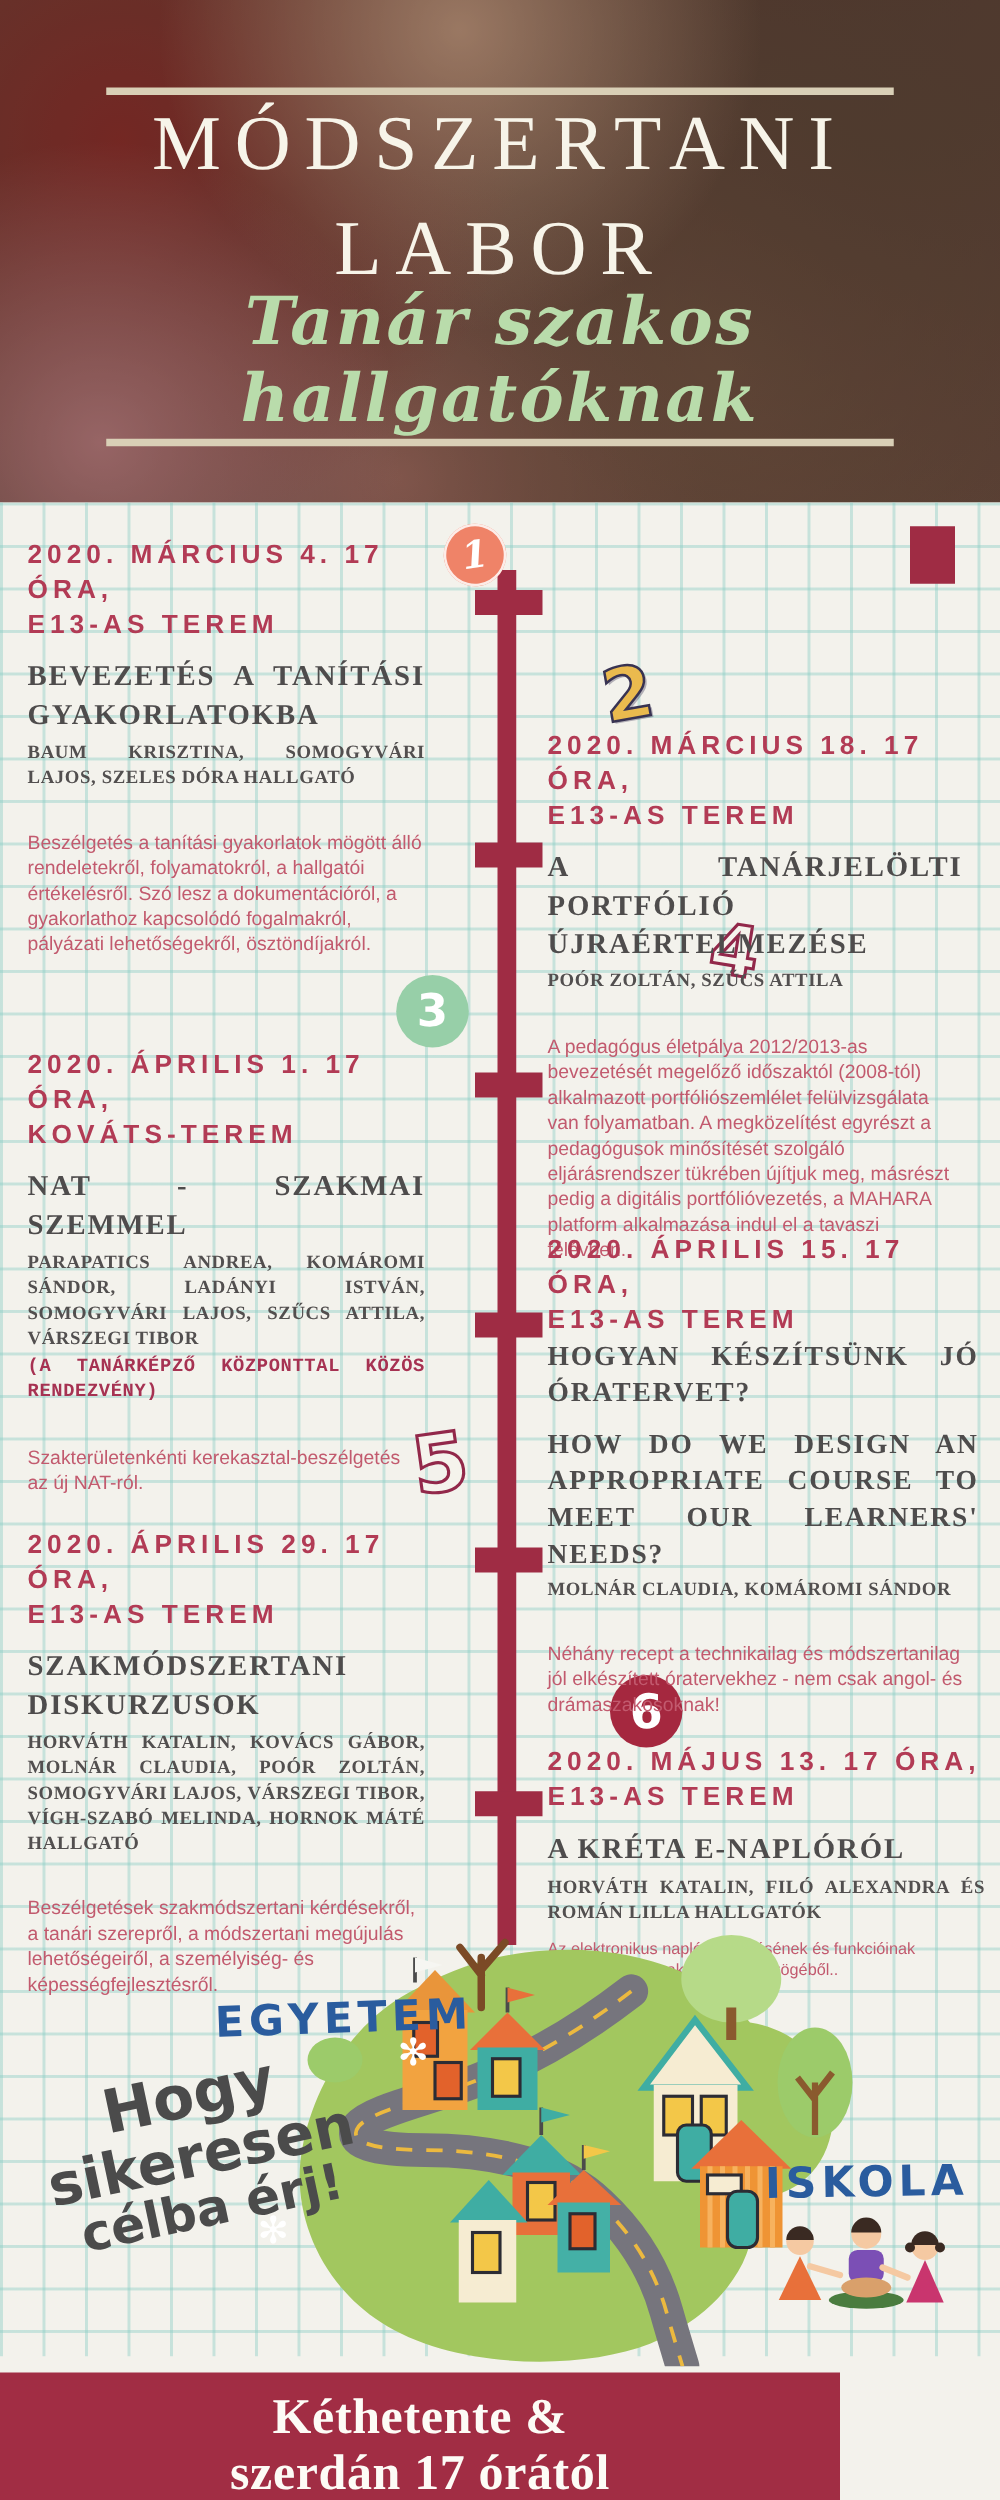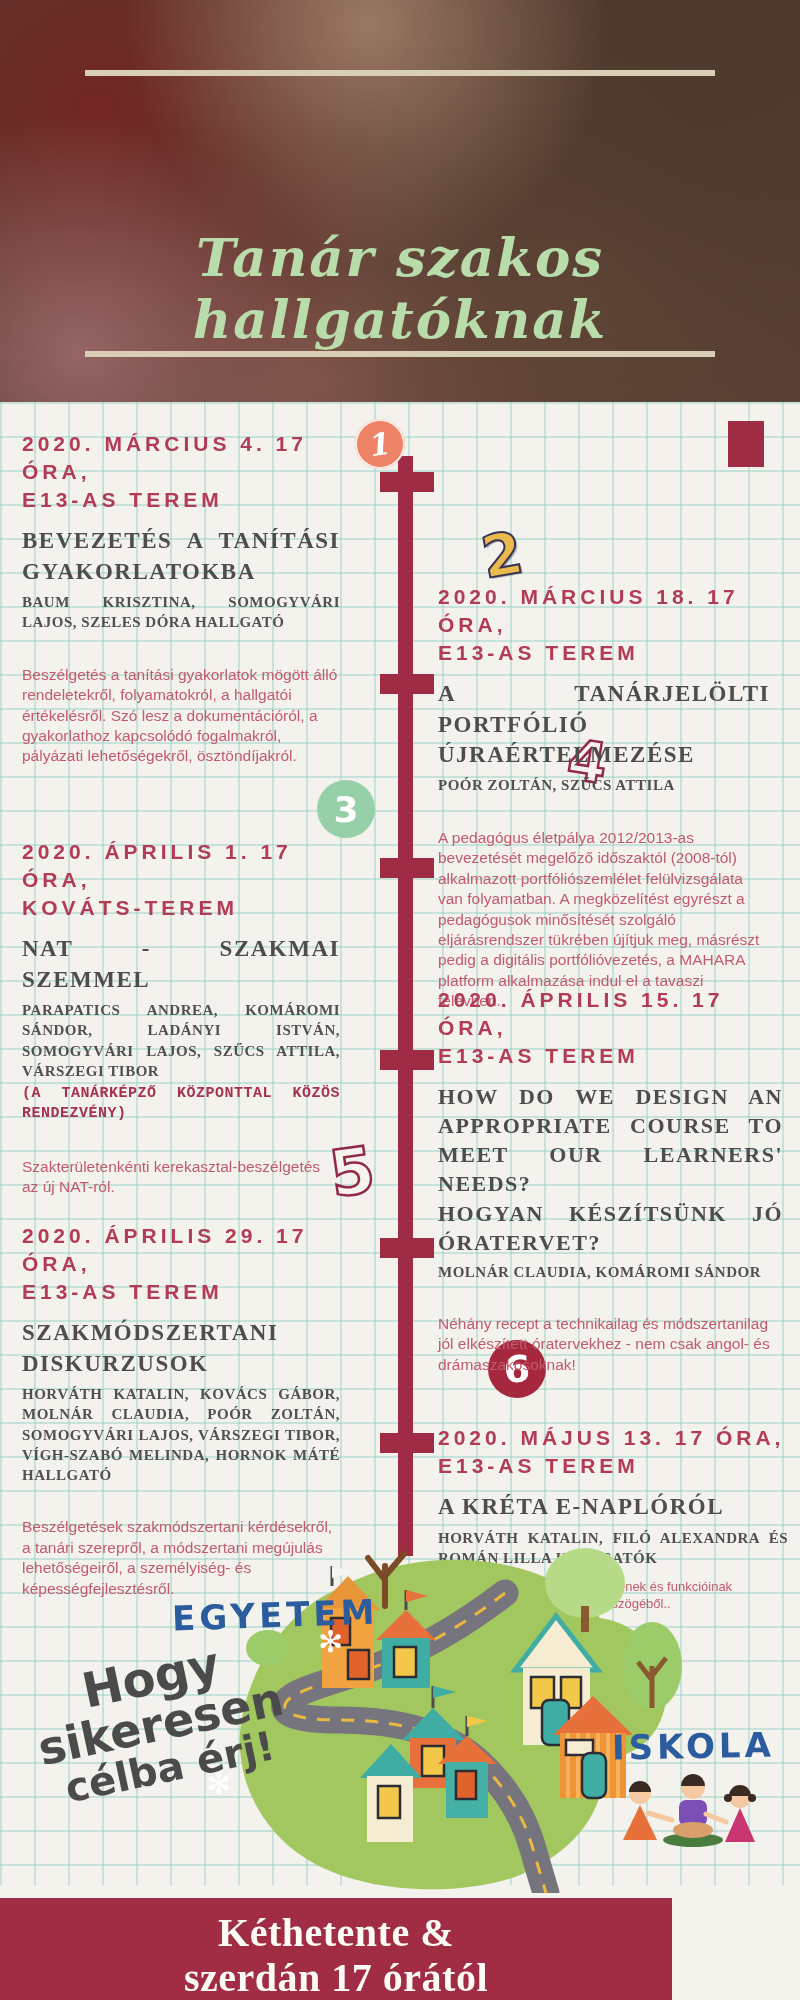--- a/index.html
+++ b/index.html
@@ -62,21 +62,21 @@
   .ev-note{margin-top:3px;font-family:Liberation Mono, monospace;font-weight:700;font-size:15px;
     line-height:1.35;letter-spacing:.5px;color:#a63252;text-align:justify;}
   .ev-desc{margin-top:32px;font-size:15.5px;line-height:1.32;color:#c25a6e;}
   .ev-desc.small{font-size:13px;margin-top:10px;}
   .ev-title:empty,.ev-note:empty,.ev-title2:empty{display:none;}
   .e1{left:22px;top:430px;width:318px;}
   .e2{left:438px;top:583px;width:332px;}
   .e3{left:22px;top:838px;width:318px;}
   .e4{left:438px;top:986px;width:345px;}
   .e5{left:22px;top:1222px;width:318px;}
-  .e6{left:438px;top:1396px;width:350px;margin-top:28px;}
+  .e6{left:438px;top:1396px;width:350px;}
   .e4 .ev-title{font-size:22px;}
 
   
   .map-svg{position:absolute;left:170px;top:1548px;}
   .blue-label{position:absolute;color:#2a5c9e;font-weight:700;font-size:34px;letter-spacing:4px;
     font-family:"DejaVu Sans",sans-serif;}
   .lbl-egyetem{left:172px;top:1595px;transform:rotate(-2deg);}
   .lbl-iskola{left:612px;top:1726px;transform:rotate(-1deg);}
   .tagline{position:absolute;left:10px;top:1652px;width:300px;text-align:center;color:#4b4b4b;
     font-family:"DejaVu Sans",sans-serif;font-weight:700;line-height:1.02;transform:rotate(-12deg);}
@@ -91,20 +91,22 @@
     font-size:40px;line-height:1.12;letter-spacing:.5px;}
 </style>
 </head>
 <body>
 
 <div id="poster">
 
   <div class="header">
     <div class="shade"></div>
     <div class="rule rule-top"></div>
+    <div class="h-title l1">MÓDSZERTANI</div>
+    <div class="h-title l2">LABOR</div>
     <div class="h-sub">Tanár szakos hallgatóknak</div>
     <div class="rule rule-bottom"></div>
   </div>
 
   <div class="paper"></div>
 
   <div class="tl-line"></div>
   <div class="tl-marker" style="top:472px"></div>
   <div class="tl-marker" style="top:674px"></div>
   <div class="tl-marker" style="top:858px"></div>
@@ -141,22 +143,22 @@
     <div class="ev-date">KOVÁTS-TEREM</div>
     <div class="ev-title">NAT - SZAKMAI SZEMMEL</div>
     <div class="ev-speakers">PARAPATICS ANDREA, KOMÁROMI SÁNDOR, LADÁNYI ISTVÁN, SOMOGYVÁRI LAJOS, SZŰCS ATTILA, VÁRSZEGI TIBOR</div>
     <div class="ev-note">(A TANÁRKÉPZŐ KÖZPONTTAL KÖZÖS RENDEZVÉNY)</div>
     <div class="ev-desc">Szakterületenkénti kerekasztal-beszélgetés az új NAT-ról.</div>
   </div>
 
   <div class="event e4">
     <div class="ev-date">2020. ÁPRILIS 15. 17 ÓRA,</div>
     <div class="ev-date">E13-AS TEREM</div>
+    <div class="ev-title ev-title2">HOGYAN KÉSZÍTSÜNK JÓ ÓRATERVET?</div>
     <div class="ev-title">HOW DO WE DESIGN AN APPROPRIATE COURSE TO MEET OUR LEARNERS' NEEDS?</div>
-    <div class="ev-title ev-title2">HOGYAN KÉSZÍTSÜNK JÓ ÓRATERVET?</div>
     <div class="ev-speakers">MOLNÁR CLAUDIA, KOMÁROMI SÁNDOR</div>
     <div class="ev-desc">Néhány recept a technikailag és módszertanilag jól elkészített óratervekhez - nem csak angol- és drámaszakosoknak!</div>
   </div>
 
   <div class="event e5">
     <div class="ev-date">2020. ÁPRILIS 29. 17 ÓRA,</div>
     <div class="ev-date">E13-AS TEREM</div>
     <div class="ev-title">SZAKMÓDSZERTANI DISKURZUSOK</div>
     <div class="ev-speakers">HORVÁTH KATALIN, KOVÁCS GÁBOR, MOLNÁR CLAUDIA, POÓR ZOLTÁN, SOMOGYVÁRI LAJOS, VÁRSZEGI TIBOR, VÍGH-SZABÓ MELINDA, HORNOK MÁTÉ HALLGATÓ</div>
     <div class="ev-desc">Beszélgetések szakmódszertani kérdésekről, a tanári szerepről, a módszertani megújulás lehetőségeiről, a személyiség- és képességfejlesztésről.</div>

